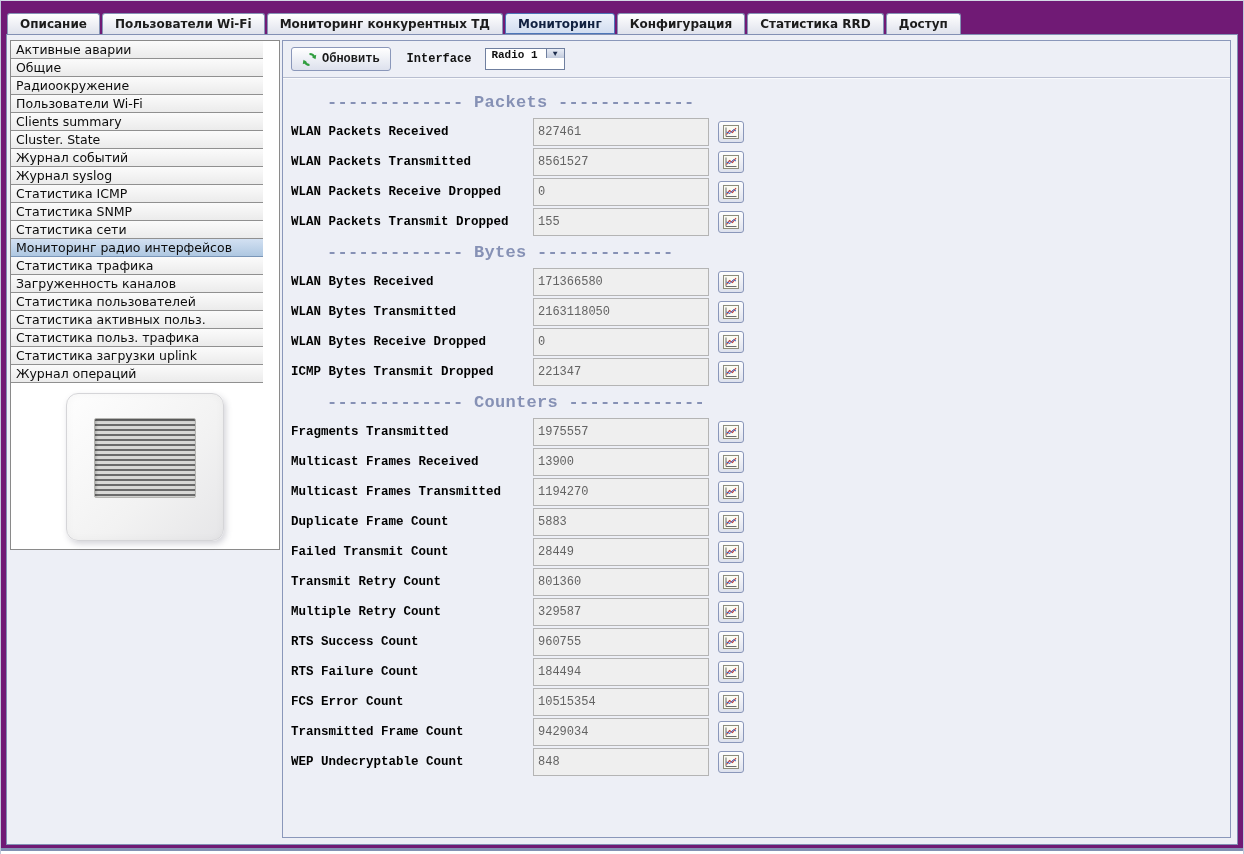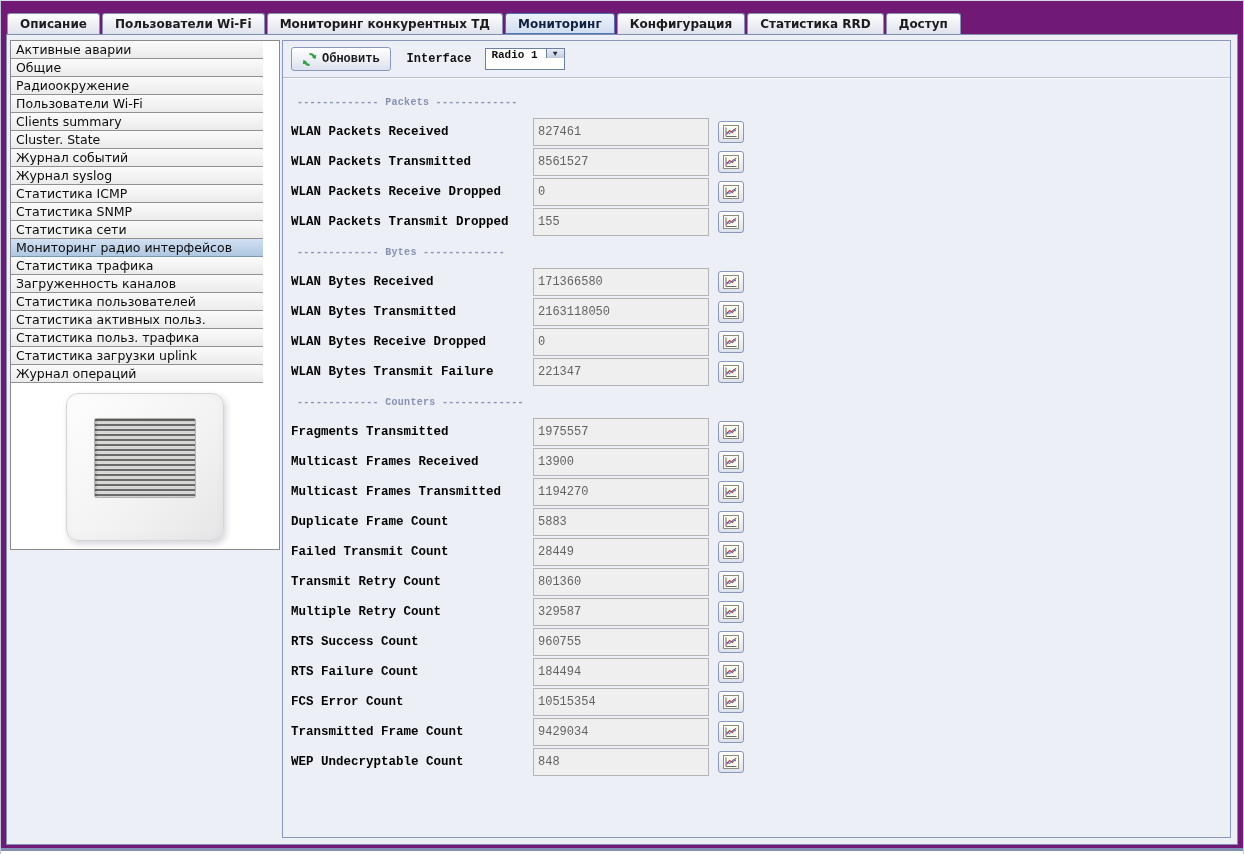--- a/index.html
+++ b/index.html
@@ -117,22 +117,23 @@
   .separator {
     height:2px; border-top:1px solid #b8bed0; border-bottom:1px solid #f9fafc;
     margin:0;
   }
 
   
   .stats-form { padding:8px 0 0 8px; }
   .section-header {
     height:30px; display:flex; align-items:center;
     padding-left:6px;
-    font-size:10px; font-weight:bold; color:#8691b5;
+    font-size:17px; font-weight:bold; color:#8691b5;
     letter-spacing:.3px;
+    margin-left:30px;
   }
   .stat-row { height:30px; display:flex; align-items:center; }
   .stat-label {
     width:242px; font-size:12.5px; font-weight:bold; color:#000;
     white-space:nowrap;
   }
   .stat-field {
     width:176px; height:28px;
     border:1px solid #b4b4b4; background:#efefef;
     font-family:inherit; font-size:12px; color:#636363;
@@ -308,21 +309,21 @@
                 <svg width="16" height="14" viewBox="0 0 16 14">
                   <rect x="0.5" y="0.5" width="15" height="13" fill="#fbfbf2" stroke="#8d8d7c"></rect>
                   <path d="M3 2.5 V11.5 H13.5" stroke="#6a6a6a" stroke-width="1" fill="none"></path>
                   <path d="M3.5 9.5 L6.5 5.5 L9.5 7.5 L13 3" stroke="#c03a3a" stroke-width="1.2" fill="none"></path>
                   <path d="M3.5 7 L7 8.5 L10.5 4.5 L13 6" stroke="#3a62c0" stroke-width="1" fill="none"></path>
                 </svg>
               </span>
             </button>
           </div>
           <div class="stat-row">
-            <label class="stat-label">WLAN Bytes Transmit Failure</label>
+            <label class="stat-label">ICMP Bytes Transmit Dropped</label>
             <input class="stat-field" type="text" readonly="" value="221347" style="">
             <button class="chart-btn">
               <span class="chart-icon">
                 <svg width="16" height="14" viewBox="0 0 16 14">
                   <rect x="0.5" y="0.5" width="15" height="13" fill="#fbfbf2" stroke="#8d8d7c"></rect>
                   <path d="M3 2.5 V11.5 H13.5" stroke="#6a6a6a" stroke-width="1" fill="none"></path>
                   <path d="M3.5 9.5 L6.5 5.5 L9.5 7.5 L13 3" stroke="#c03a3a" stroke-width="1.2" fill="none"></path>
                   <path d="M3.5 7 L7 8.5 L10.5 4.5 L13 6" stroke="#3a62c0" stroke-width="1" fill="none"></path>
                 </svg>
               </span>

